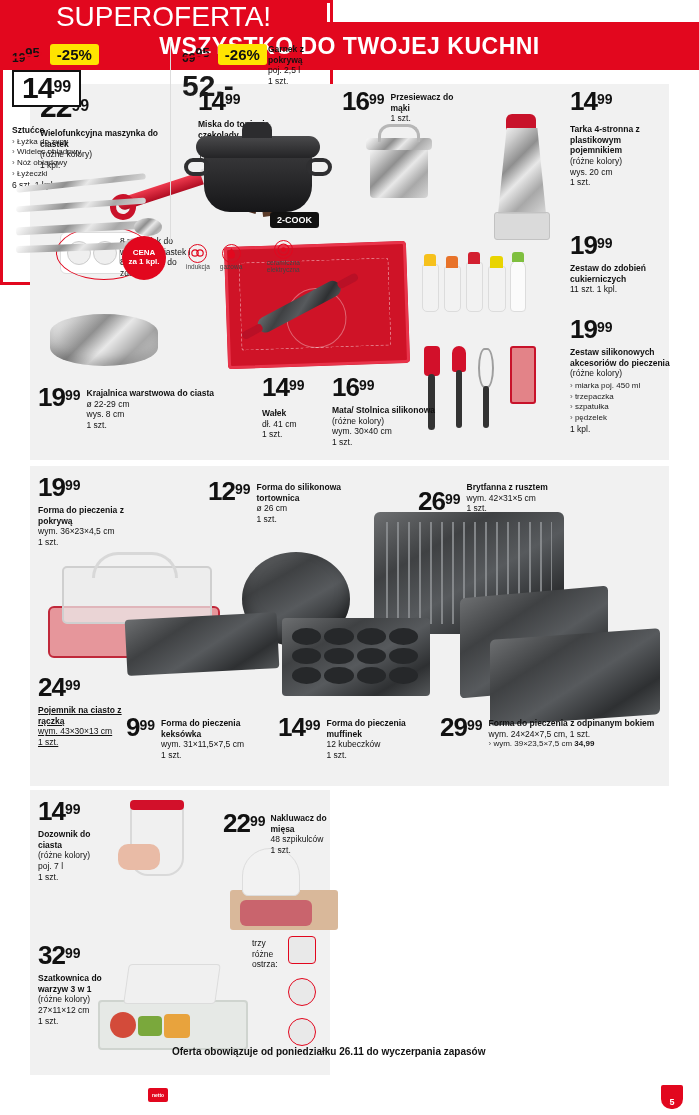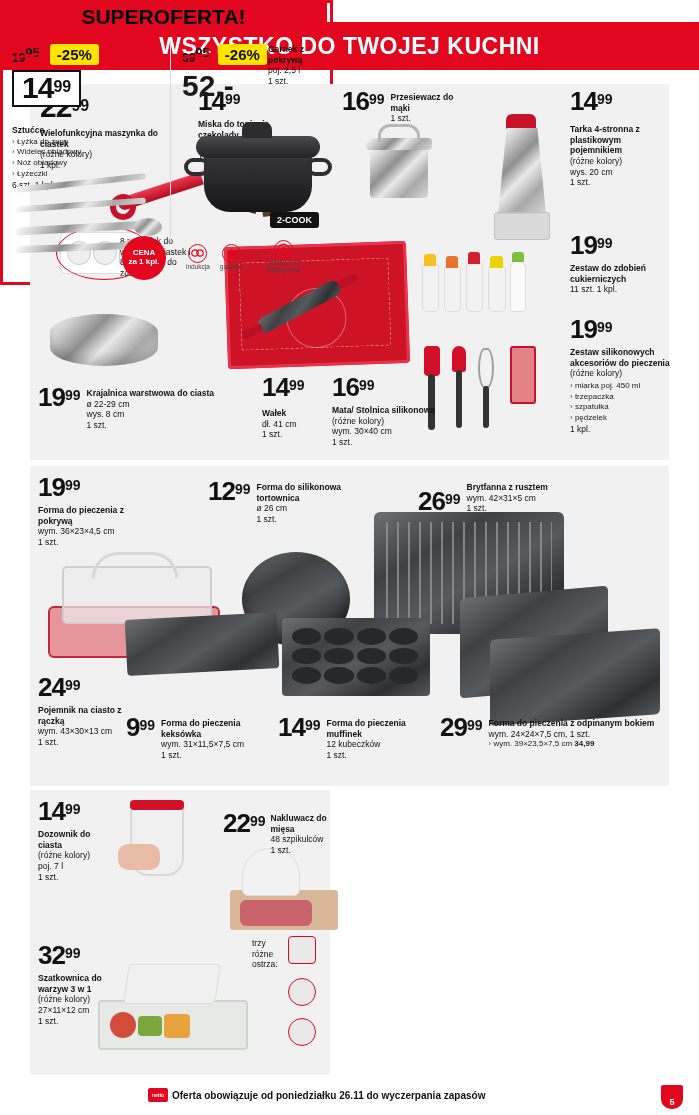--- a/index.html
+++ b/index.html
@@ -52,21 +52,21 @@
   .metal {
     background: linear-gradient(135deg,#fdfdfd 0%,#cfcfcf 18%,#8f8f8f 38%,#e8e8e8 55%,#a8a8a8 75%,#d8d8d8 100%);
   }
   .darkmetal {
     background: linear-gradient(150deg,#6d6f71 0%,#3f4143 30%,#575a5d 55%,#2e3032 80%,#55585a 100%);
   }
 
   
   .super-title {
     position:absolute; left:0; top:0; width:327px; height:34px; background:#e2071e;
-    color:#000000; font-size:21px; font-weight:bold; display:flex; align-items:center; justify-content:center;
+    color:#ffffff; font-size:28px; font-weight:normal; display:flex; align-items:center; justify-content:center;
   }
   .pct {
     display:inline-block; background:#ffe400; color:#111; font-weight:bold;
     font-size:15px; padding:2px 7px; border-radius:3px;
   }
   .oldprice { font-size:12px; font-weight:bold; color:#111; position:relative; display:inline-block;}
   .oldprice:after{ content:""; position:absolute; left:-2px; right:-2px; top:52%; height:2px; background:#e2071e; transform:rotate(-8deg);}
   .oldprice sup { font-size:13px; }
   .pricebox {
     border:2px solid #111; padding:1px 8px 2px; display:inline-block; background:#fff;
@@ -75,21 +75,21 @@
     position:absolute; width:44px; height:44px; border-radius:50%;
     background:#e2071e; color:#fff; font-size:8px; font-weight:bold;
     display:flex; flex-direction:column; align-items:center; justify-content:center; line-height:1.1;
   }
   .icon-row { position:absolute; display:flex; gap:10px; align-items:center; }
   .ic { width:19px; height:19px; border-radius:50%; border:1.6px solid #e2071e; display:block; position:relative;}
   .ic-lab { font-size:6.5px; color:#444; text-align:center; }
 
   
   .footer { position:absolute; left:0; top:1080px; width:699px; height:35px; background:#fff; }
-  .footer-text { position:absolute; left:172px; top:1090px; font-size:10px; font-weight:bold; color:#111; }
+  .footer-text { position:absolute; left:172px; top:1046px; font-size:10px; font-weight:bold; color:#111; }
   .pagenum {
     position:absolute; right:16px; top:1085px; width:22px; height:24px; background:#e2071e; color:#fff;
     font-size:9px; font-weight:bold; display:flex; align-items:flex-end; justify-content:center; padding-bottom:2px;
     border-radius:2px 2px 10px 10px;
   }
   .netto {
     position:absolute; left:148px; top:1088px; width:20px; height:14px; background:#e2071e; border-radius:2px;
     color:#fff; font-size:5px; display:flex; align-items:center; justify-content:center; font-weight:bold;
   }
 
@@ -287,21 +287,21 @@
 
     <div class="item" style="left:388px; top:12px; width:180px;">
       <div style="display:flex; gap:6px; align-items:flex-end;">
         <div class="price"><span class="int">26</span><span class="dec">99</span></div>
         <div class="desc" style="padding-top:4px;"><span>Brytfanna z rusztem</span><br><span class="thin">wym. 42×31×5 cm</span><br><span class="thin">1 szt.</span></div>
       </div>
     </div>
 
     <div class="item" style="left:8px; top:208px; width:110px;">
       <div class="price"><span class="int">24</span><span class="dec">99</span></div>
-      <div class="desc" style="margin-top:5px;"><span>Pojemnik na ciasto z rączką</span><br><span class="thin">wym. 43×30×13 cm</span><br><span class="thin">1 szt.</span></div>
+      <div class="desc" style="margin-top:5px;text-decoration:underline;"><span>Pojemnik na ciasto z rączką</span><br><span class="thin">wym. 43×30×13 cm</span><br><span class="thin">1 szt.</span></div>
     </div>
 
     <div class="item" style="left:96px; top:248px; width:130px;">
       <div style="display:flex; gap:6px; align-items:flex-start;">
         <div class="price"><span class="int">9</span><span class="dec">99</span></div>
         <div class="desc" style="padding-top:4px;"><span>Forma do pieczenia keksówka</span><br><span class="thin">wym. 31×11,5×7,5 cm</span><br><span class="thin">1 szt.</span></div>
       </div>
     </div>
 
     <div class="item" style="left:248px; top:248px; width:150px;">

